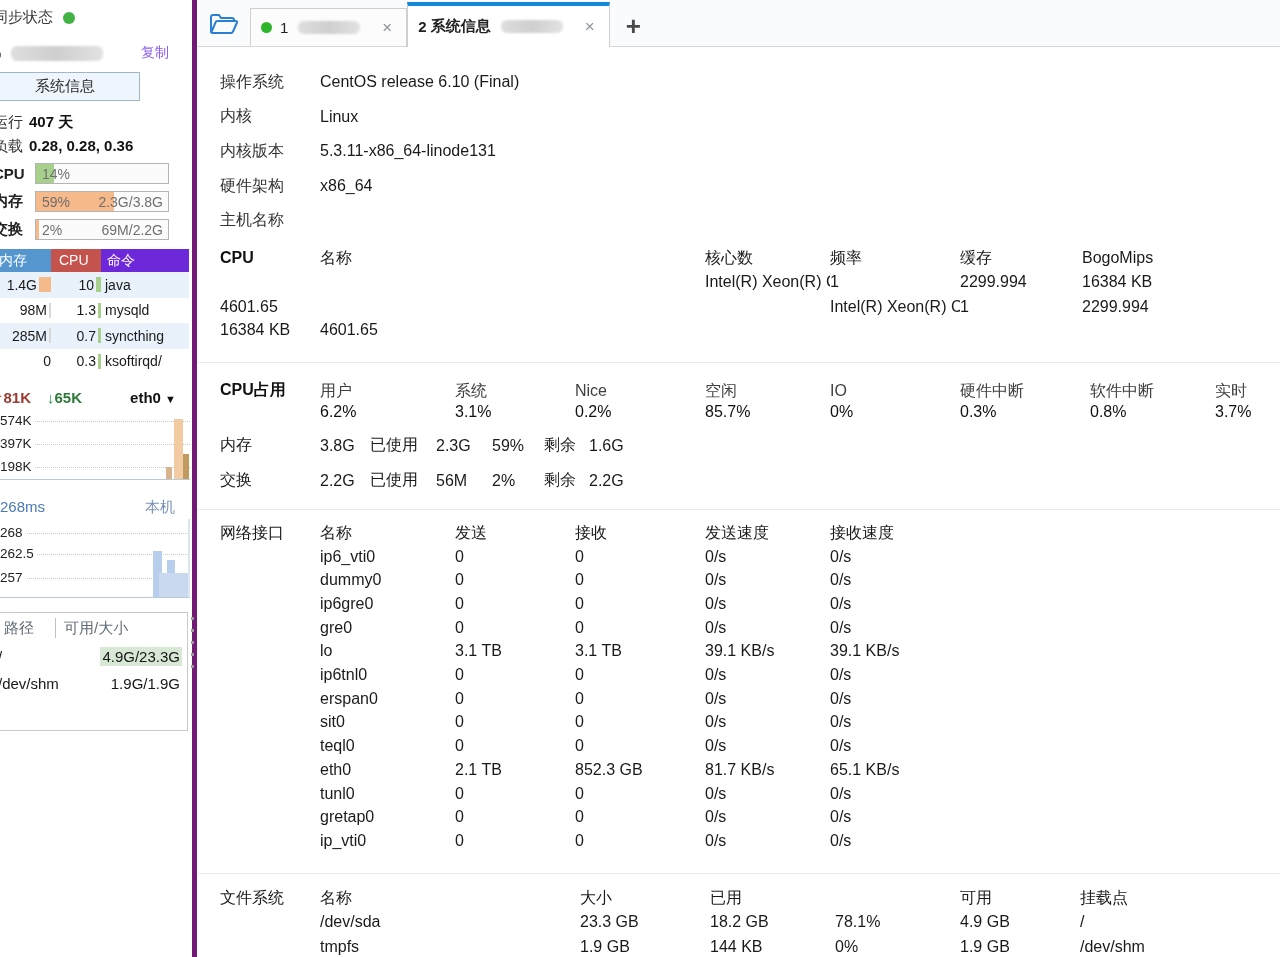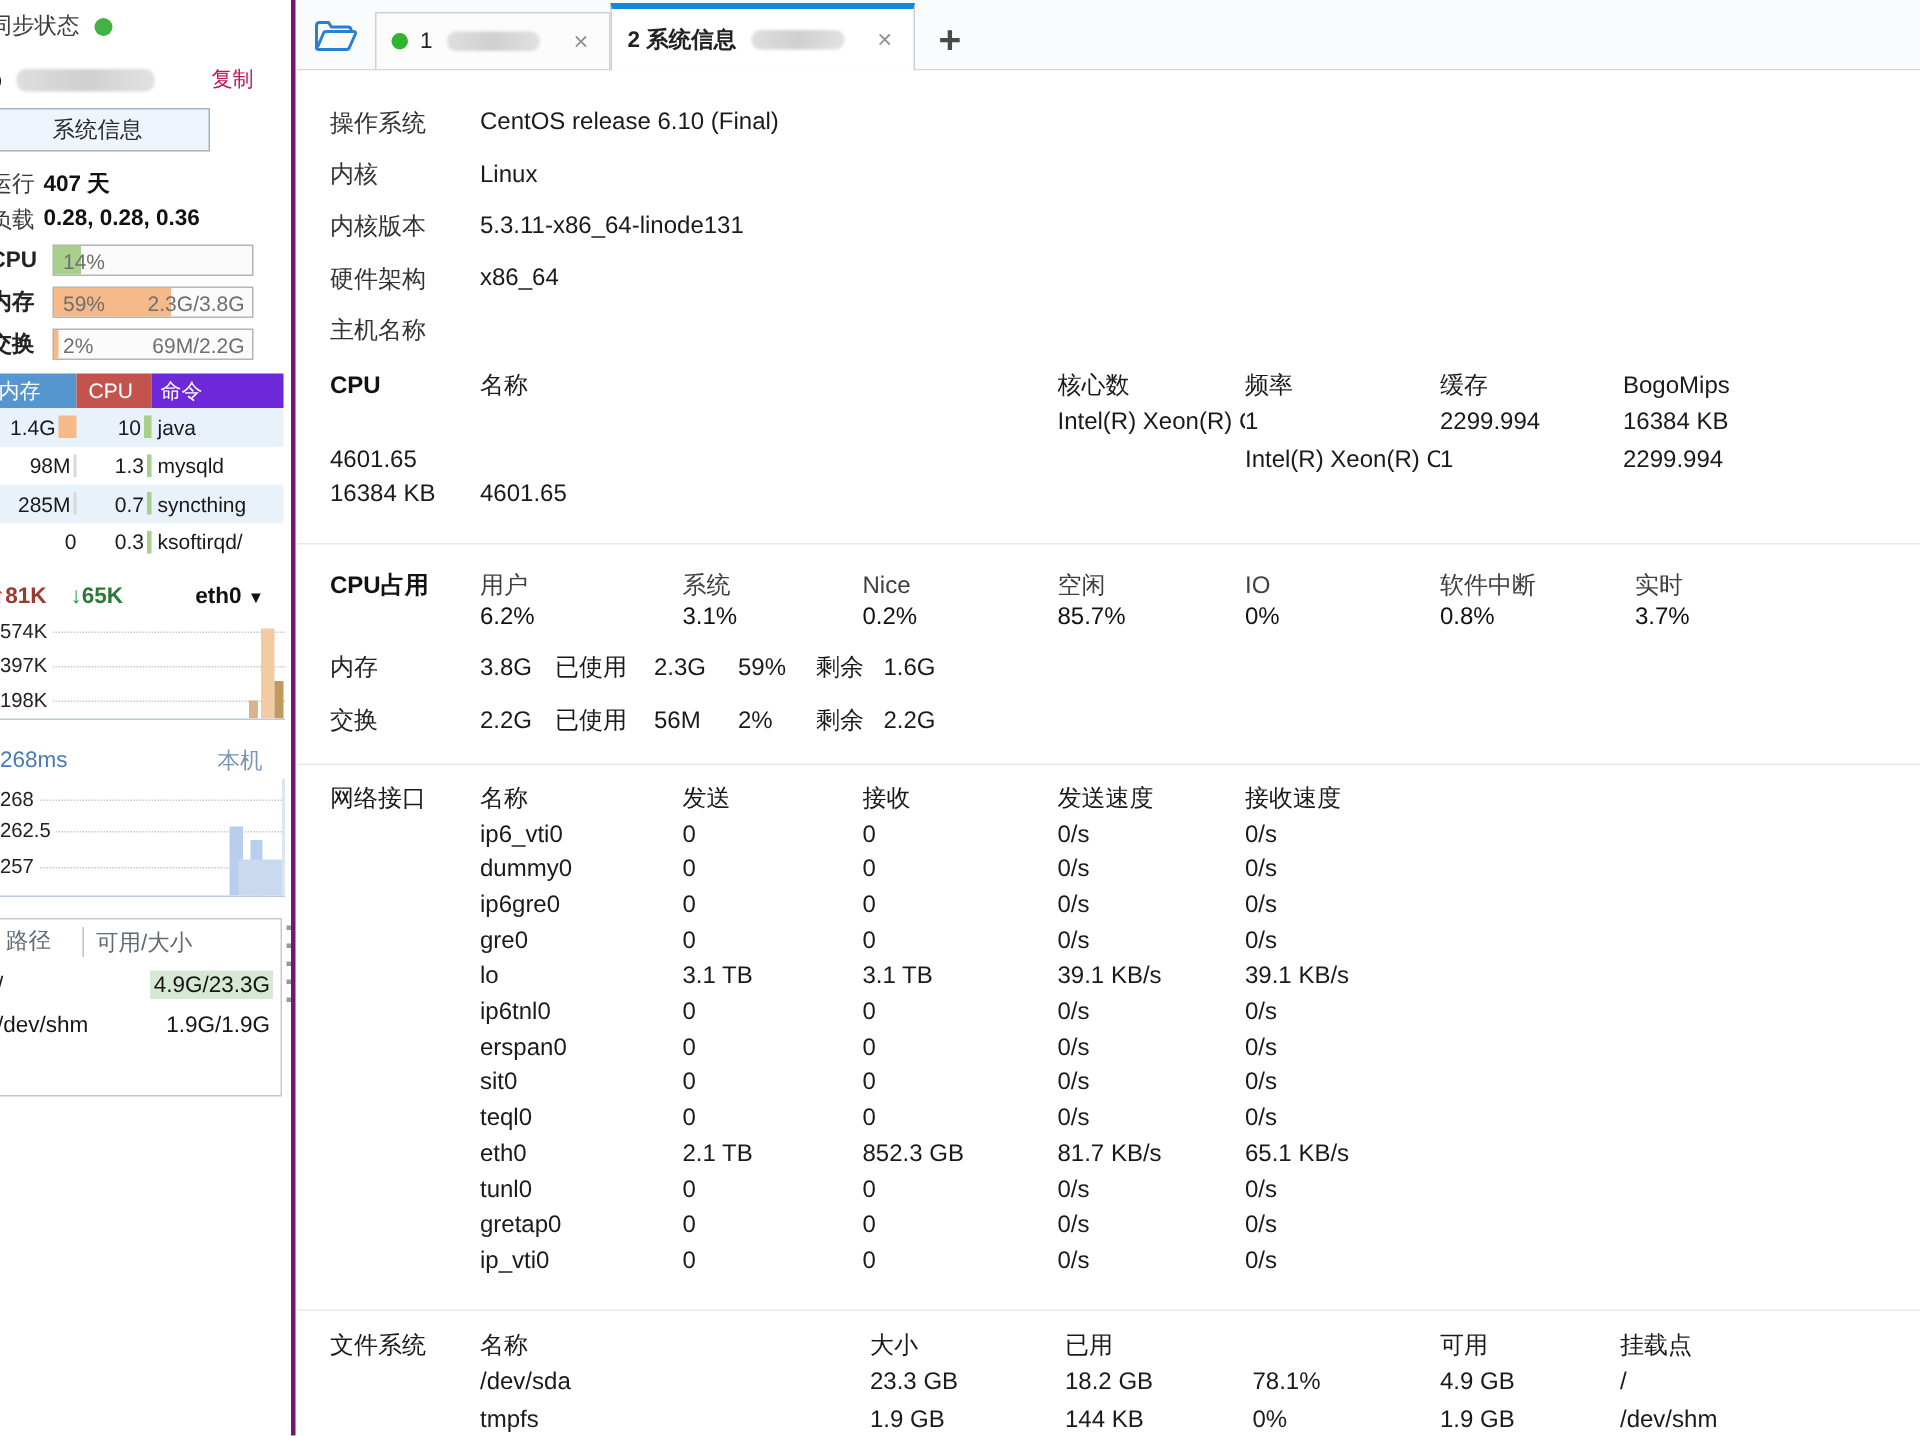--- a/index.html
+++ b/index.html
@@ -1,28 +1,28 @@
 <!DOCTYPE html>
 <html><head>
 <meta charset="utf-8">
 <style>
   * { margin:0; padding:0; box-sizing:border-box; }
   html,body { width:1280px; height:957px; overflow:hidden; background:#fff;
     font-family:"Liberation Sans","DejaVu Sans",sans-serif; color:#1a1a1a; }
 
   
   .sidebar { position:absolute; left:0; top:0; width:197px; height:957px; background:#fff;
-    border-right:3px solid #701a75; font-size:15px; }
+    border-right:5px solid #701a75; font-size:15px; }
   .sb-row { position:absolute; left:-7px; width:198px; }
   .sync-row { top:8px; display:flex; align-items:center; gap:10px; color:#3c3c3c; }
   .dot { width:12px; height:12px; border-radius:50%; background:#43b244; display:inline-block; }
   .ip-row { top:44px; display:flex; align-items:center; }
   .redacted { display:inline-block; background:linear-gradient(90deg,#dedede,#cfcfcf,#e2e2e2); border-radius:6px; filter:blur(1.2px); }
   .ip-red { width:92px; height:15px; margin-left:10px; }
-  .copy-btn { margin-left:auto; margin-right:22px; color:#be185d; font-size:14px; cursor:pointer; }
+  .copy-btn { margin-left:auto; margin-right:22px; color:#8b5cf6; font-size:14px; cursor:pointer; }
   .sys-btn { position:absolute; left:-10px; top:72px; width:150px; height:29px; border:1px solid #9fb6c6;
     background:#eef5fc; display:flex; align-items:center; justify-content:center; color:#2b2b2b; font-size:15px; }
   .kv { display:flex; gap:6px; color:#3a3a3a; }
   .kv b { color:#111; font-weight:700; }
   .uptime-row { top:113px; } .load-row { top:137px; }
 
   .gauges { position:absolute; left:-7px; top:162px; width:200px; }
   .gauge-row { display:flex; align-items:center; height:22px; margin-bottom:6px; }
   .gauge-label { width:42px; color:#222; font-weight:700; font-size:15px; white-space:nowrap; overflow:hidden; }
   .gauge-bar { position:relative; flex:1; height:21px; border:1px solid #b5b5b5; background:#fbfbfb; margin-right:24px; }
@@ -351,20 +351,24 @@
       </div>
       <div class="u-cell">
         <div class="ul">空闲</div>
         <div class="uv">85.7%</div>
       </div>
       <div class="u-cell">
         <div class="ul">IO</div>
         <div class="uv">0%</div>
       </div>
       <div class="u-cell">
+        <div class="ul">硬件中断</div>
+        <div class="uv">0.3%</div>
+      </div>
+      <div class="u-cell">
         <div class="ul">软件中断</div>
         <div class="uv">0.8%</div>
       </div>
       <div class="u-cell">
         <div class="ul">实时</div>
         <div class="uv">3.7%</div>
       </div>
       <div></div>
     </div>
 

